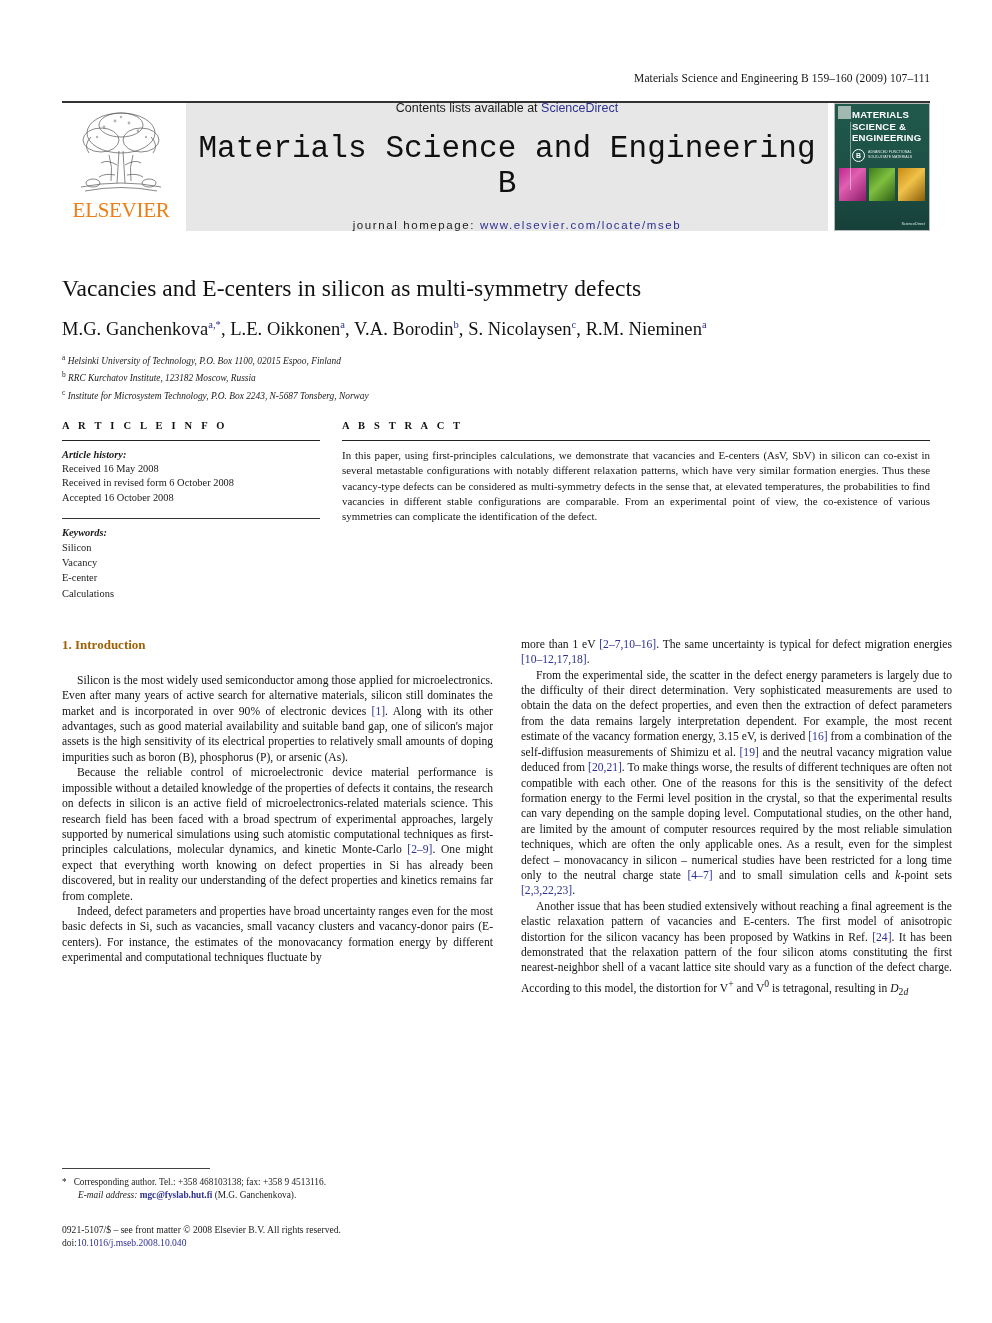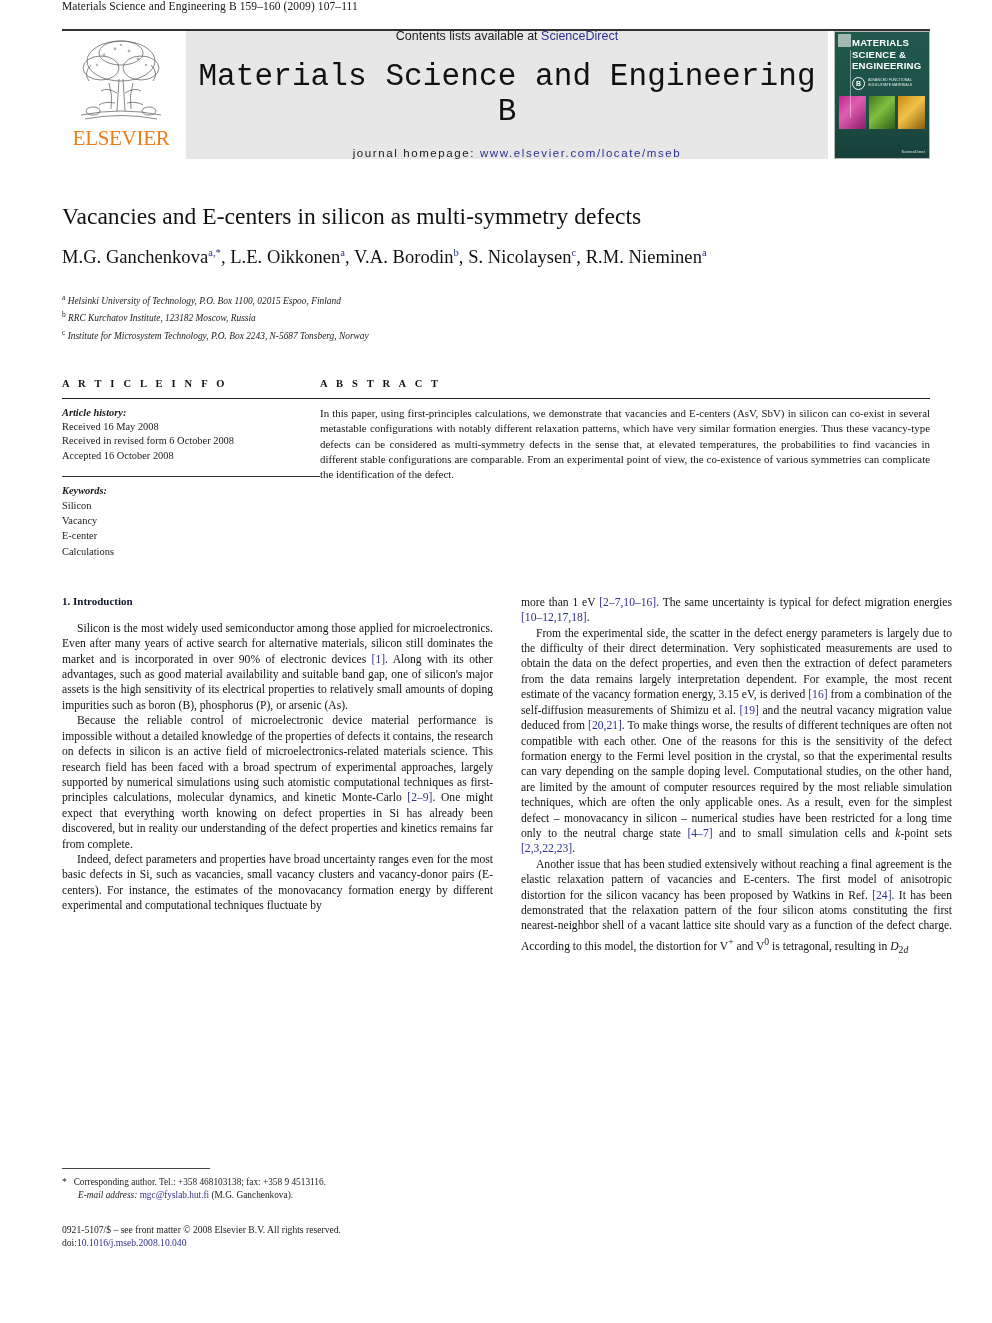--- a/index.html
+++ b/index.html
@@ -18,23 +18,24 @@
   .page {
     position: relative;
     width: 992px;
     height: 1323px;
     box-sizing: border-box;
     padding: 0 62px;
   }
 
   
   .running-head {
-    text-align: left;
+    text-align: right;
     font-size: 11.5px;
     letter-spacing: 0.1px;
+    padding-top: 72px;
     color: #141414;
   }
 
   
   .masthead {
     margin-top: 17px;
     border-top: 2.2px solid #333;
     display: flex;
     align-items: stretch;
     height: 128px;
@@ -195,33 +196,34 @@
     color: #111;
     letter-spacing: 0.05px;
   }
   .authors {
     font-size: 18.5px;
     margin-top: 17px;
     color: #111;
     letter-spacing: 0.05px;
   }
   .authors sup { font-size: 10.5px; color: #2e3191; }
-  .affiliations { margin-top: 23px; }
+  .affiliations { margin-top: 11px; }
   .affiliations div {
     font-size: 9.4px;
     font-style: italic;
     line-height: 13.2px;
     color: #1a1a1a;
   }
   .affiliations sup { font-style: normal; font-size: 7.4px; }
 
   
   .info-abstract {
-    margin-top: 35px;
-    display: flex;
+    margin-top: 17px;
+    display: flex;
+    gap: 22px;
   }
   .col-info { width: 258px; flex: 0 0 258px; }
   .col-abs  { flex: 1 1 auto; }
   .sec-head {
     font-family: "Liberation Serif", serif;
     font-weight: bold;
     font-size: 10.5px;
     letter-spacing: 3.2px;
     color: #111;
   }
@@ -258,24 +260,24 @@
   }
 
   
   .body-cols {
     margin-top: 36px;
     display: flex;
     gap: 28px;
   }
   .bcol { width: 431px; flex: 0 0 431px; }
   h2.section-title {
-    font-size: 11px;
-    font-weight: bold;
-    margin: 0 0 14px 0;
-    color: #0f172a;
+    font-size: 13px;
+    font-weight: bold;
+    margin: 0 0 20px 0;
+    color: #a16207;
   }
   p.para {
     font-size: 11.6px;
     line-height: 15.4px;
     text-align: justify;
     margin: 0;
     text-indent: 15px;
     color: #121212;
     -webkit-hyphens: auto;
     hyphens: auto;
@@ -296,21 +298,21 @@
     margin-bottom: 7px;
   }
   .fn-line {
     font-size: 9.3px;
     line-height: 12.6px;
     padding-left: 16px;
     text-indent: -16px;
   }
   .fn-line .star { padding-right: 7px; }
   .fn-line i { font-style: italic; }
-  .fn-line a.mail { color: #2e3191; text-decoration: none; font-weight: normal; }
+  .fn-line a.mail { color: #2e3191; text-decoration: none; font-weight: bold; }
   .imprint {
     margin-top: 22px;
     font-size: 9.6px;
     line-height: 13px;
   }
   .imprint .doi { color: #2e3191; }
 </style>
 </head>
 <body>
 

